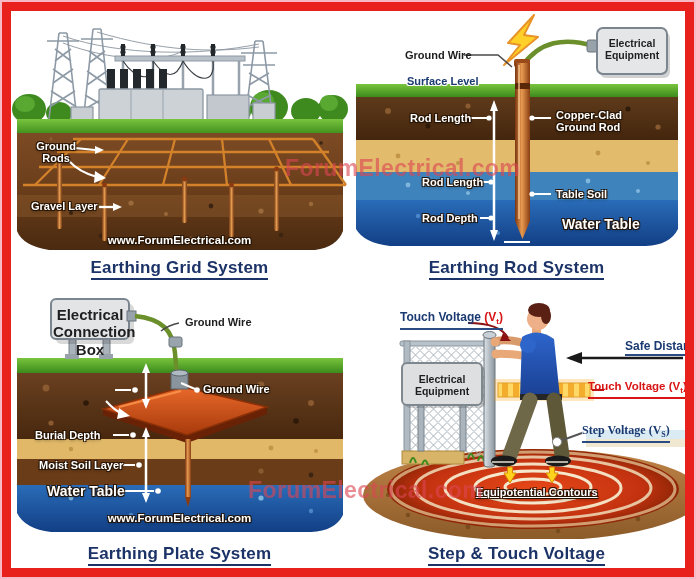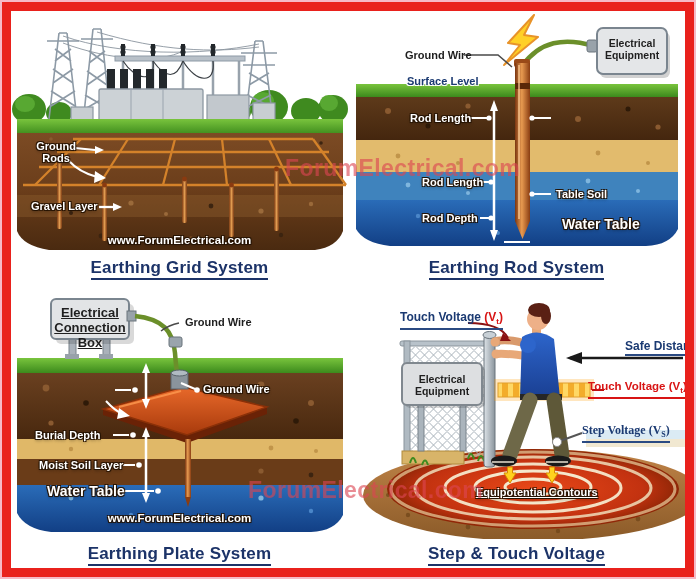--- a/index.html
+++ b/index.html
@@ -237,20 +237,21 @@
         <circle cx="184" cy="183" r="2.6" fill="#ffffff" stroke="none"></circle>
             <line x1="186" y1="183" x2="203" y2="183"></line>
         <line x1="132" y1="207" x2="142" y2="207"></line>
             <circle cx="143" cy="207" r="2.6" fill="#ffffff" stroke="none"></circle>
       </g>
       <path d="M116,44 L150,44 L164,56" stroke="#4a4a4a" stroke-width="1.5" fill="none"></path>
     </svg>
     <div class="lbl dark" style="left:57px;top:38px;">Ground Wire</div>
     <div class="lbl navyglow" style="left:59px;top:64px;text-align:right;">Surface Level</div>
     <div class="lbl ow" style="left:62px;top:101px;">Rod Length</div>
+    <div class="lbl ow wrap" style="left:208px;top:98px;width:86px;text-align:left;">Copper-Clad Ground Rod</div>
     <div class="lbl ow" style="left:74px;top:165px;">Rod Length</div>
     <div class="lbl ow" style="left:208px;top:177px;">Table Soil</div>
     <div class="lbl ow" style="left:74px;top:201px;">Rod Depth</div>
     <div class="lbl ow fs12" style="left:214px;top:206px;">Water Table</div>
     <div class="boxlbl" style="left:253px;top:26px;width:62px;">Electrical Equipment</div>
     <div class="panel-title" style="top:247px;"><span>Earthing Rod System</span></div>
   </div>
 
   <div class="panel" style="left:0;top:272px;width:337px;height:285px;">
     <svg width="337" height="256" viewBox="0 0 337 256">
@@ -338,21 +339,21 @@
             <circle cx="186" cy="107" r="2.8" fill="#ffffff" stroke="none"></circle>
         <line x1="102" y1="152" x2="118" y2="152"></line>
             <circle cx="122" cy="152" r="2.8" fill="#ffffff" stroke="none"></circle>
         <line x1="112" y1="182" x2="124" y2="182"></line>
             <circle cx="128" cy="182" r="2.8" fill="#ffffff" stroke="none"></circle>
         <line x1="104" y1="208" x2="143" y2="208"></line>
             <circle cx="147" cy="208" r="2.8" fill="#ffffff" stroke="none"></circle>
       </g>
       <path d="M168,40 Q158,42 150,48" stroke="#4a4a4a" stroke-width="1.5" fill="none"></path>
     </svg>
-    <div class="boxlbl" style="left:42px;top:23px;width:74px;font-size:13px;text-decoration:underline;">Electrical Connection Box</div>
+    <div class="boxlbl" style="left:42px;top:23px;width:74px;font-size:15px;">Electrical Connection Box</div>
     <div class="lbl dark" style="left:174px;top:33px;">Ground Wire</div>
     <div class="lbl ow" style="left:192px;top:100px;">Ground Wire</div>
     <div class="lbl ow" style="left:24px;top:146px;">Burial Depth</div>
     <div class="lbl ow" style="left:28px;top:176px;">Moist Soil Layer</div>
     <div class="lbl ow fs12" style="left:36px;top:201px;">Water Table</div>
     <div class="lbl ow" style="left:0;width:100%;text-align:center;top:229px;font-size:11.5px;">www.ForumElectrical.com</div>
     <div class="panel-title" style="top:261px;"><span>Earthing Plate System</span></div>
   </div>
 
   <div class="panel" style="left:337px;top:272px;width:337px;height:285px;">

